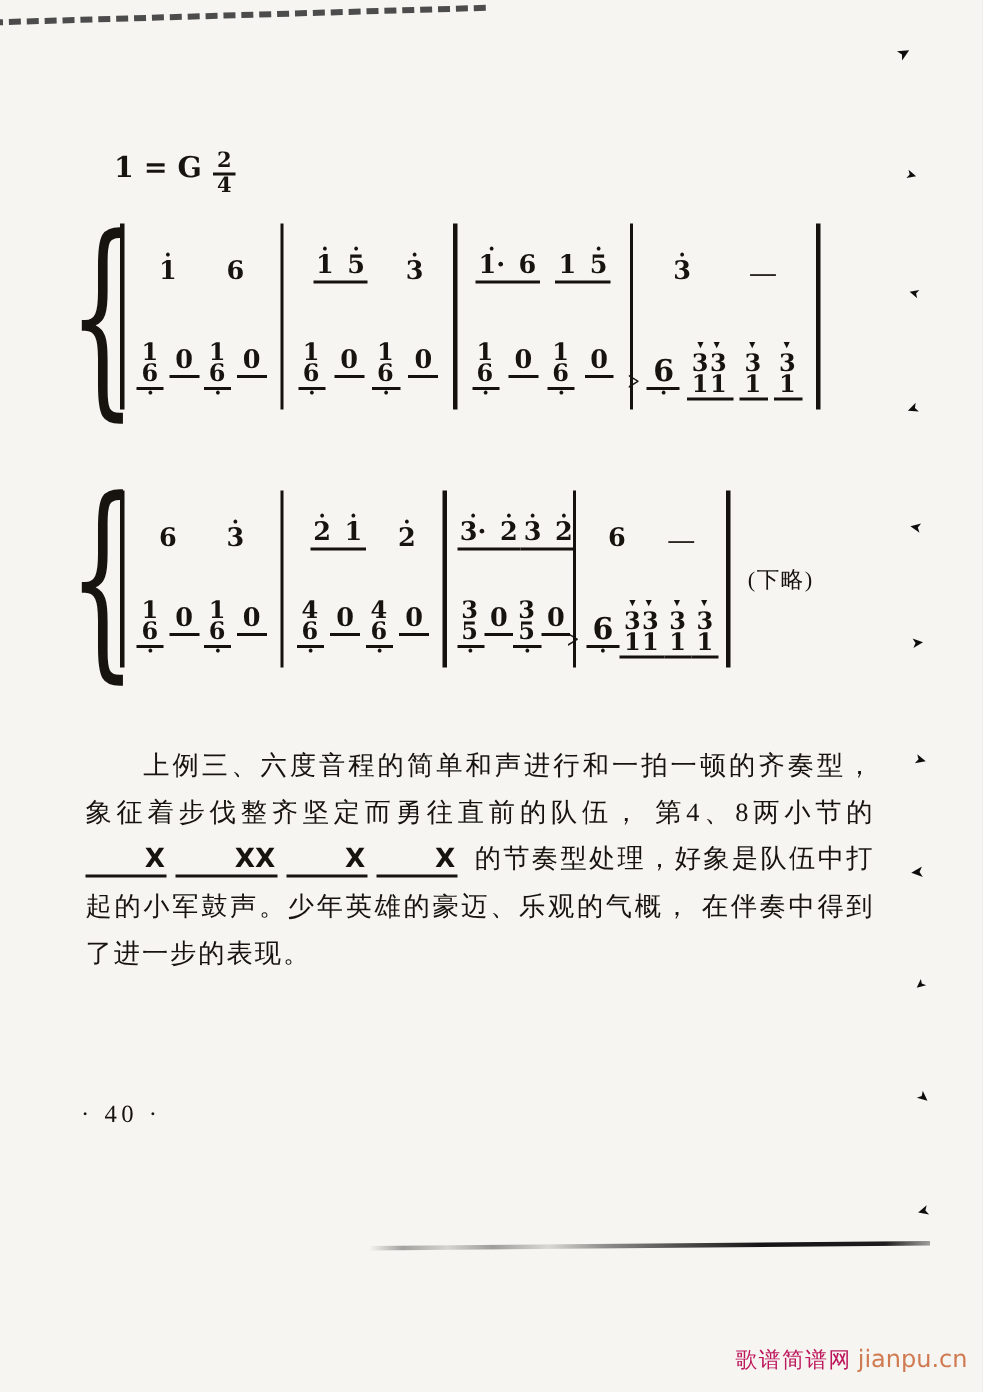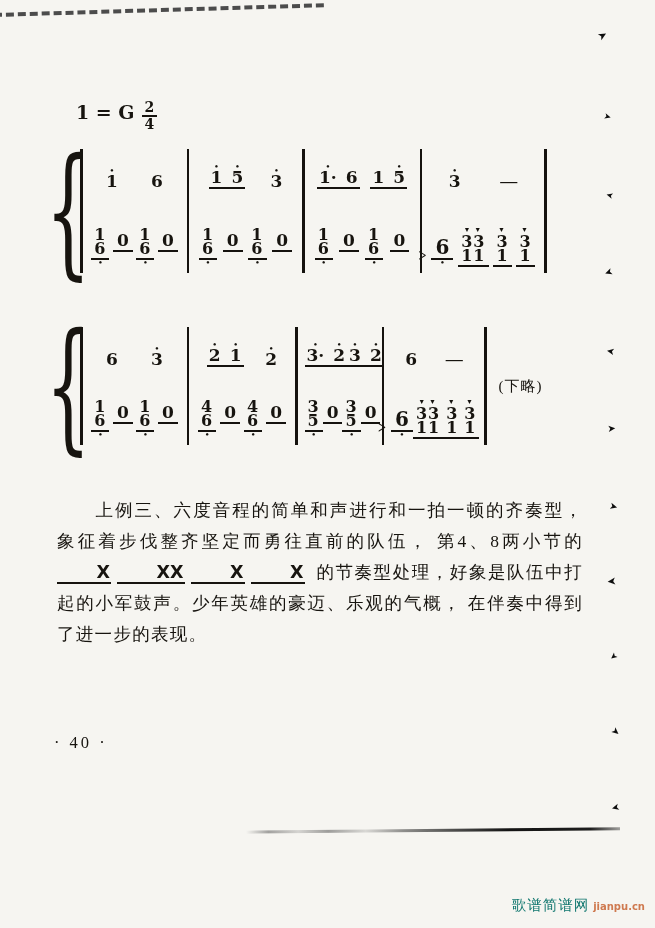--- a/index.html
+++ b/index.html
@@ -60,21 +60,21 @@
   .textblock{position:absolute;left:57px;top:468px;width:526px;}
   .textblock p{margin:0;font-size:17.5px;line-height:31px;letter-spacing:1.3px;text-align:justify;}
   .textblock p.indent{text-indent:2.2em;margin-top:27px;}
   .rhythm{font-family:"DejaVu Sans",sans-serif;font-weight:700;letter-spacing:0;white-space:nowrap;}
   .ru{border-bottom:2.5px solid #17140f;padding:0 1px 0;margin-right:6px;display:inline-block;line-height:20px;}
 
   .pagenum{position:absolute;left:54px;top:733px;font-size:16.5px;letter-spacing:3px;}
 
   .watermark{position:absolute;right:10px;top:896px;font-size:14.5px;white-space:nowrap;}
   .wm-name{letter-spacing:1px;}
-  .wm-url{font-family:"DejaVu Sans",sans-serif;font-size:10px;margin-left:4px;font-weight:bold;}
+  .wm-url{font-family:"DejaVu Sans",sans-serif;font-size:16px;margin-left:4px;}
 </style>
 </head>
 <body>
 
 <div class="page">
 
   <div class="topdash"></div>
 
   <div class="keysig">
     <span>1 = G</span>
@@ -447,16 +447,16 @@
       <span class="mark" style="left: 606px; top: 346px; transform: rotate(190deg) scale(0.9);">➤</span>
       <span class="mark" style="left: 607px; top: 423px; transform: rotate(-5deg) scale(0.9);">➤</span>
       <span class="mark" style="left: 609px; top: 501px; transform: rotate(15deg) scale(0.9);">➤</span>
       <span class="mark" style="left: 607px; top: 576px; transform: rotate(175deg) scale(1);">➤</span>
       <span class="mark" style="left: 609px; top: 651px; transform: rotate(140deg) scale(0.8);">➤</span>
       <span class="mark" style="left: 611px; top: 726px; transform: rotate(40deg) scale(0.9);">➤</span>
       <span class="mark" style="left: 611px; top: 802px; transform: rotate(165deg) scale(0.9);">➤</span>
     </div>
 
   <div class="watermark">
-    <span class="wm-name" style="color: #0f766e;">歌谱简谱网</span><span class="wm-url" style="color: rgb(207, 122, 80);">jianpu.cn</span>
+    <span class="wm-name" style="color: #be185d;">歌谱简谱网</span><span class="wm-url" style="color: rgb(207, 122, 80);">jianpu.cn</span>
   </div>
 
 </div>
 
 </body></html>

